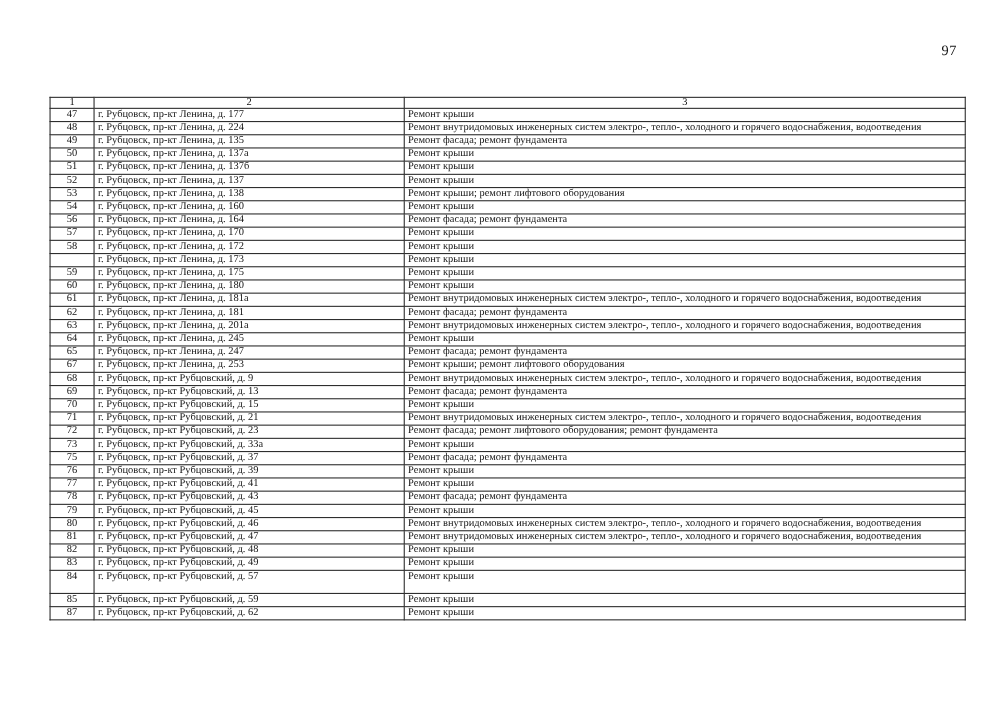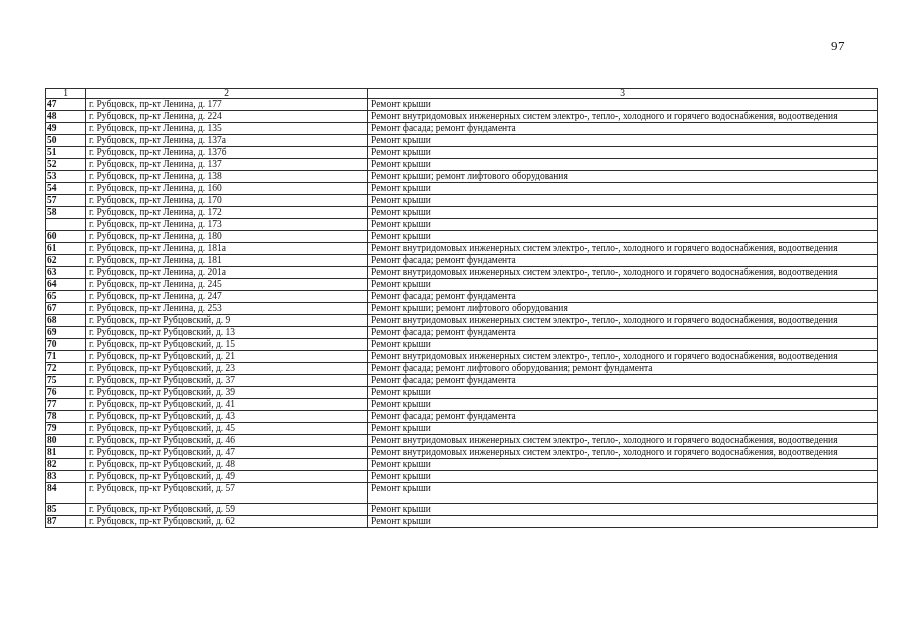--- a/index.html
+++ b/index.html
@@ -9,21 +9,21 @@
     width: 905px; height: 640px;
     background: #ffffff;
     position: relative;
     font-family: "Liberation Serif", serif;
     color: #131313;
     overflow: hidden;
   }
   .page-number {
     position: absolute;
     top: 38px;
-    left: 831px;
+    left: 856px;
     font-size: 13px;
     letter-spacing: 0.5px;
   }
   table.doc-table {
     position: absolute;
     top: 88px;
     left: 45px;
     width: 832px;
     border-collapse: collapse;
     table-layout: fixed;
@@ -39,22 +39,22 @@
     overflow: hidden;
     white-space: nowrap;
     vertical-align: middle;
   }
   .doc-table thead th {
     height: 9px;
     line-height: 9px;
     text-align: center;
   }
   .doc-table td.num {
+    text-align: center;
     padding: 0 1px;
-    font-weight: bold;
   }
   .doc-table td.addr, .doc-table td.repair {
     text-align: left;
   }
   .doc-table tr.tall td {
     height: 20px;
     vertical-align: top;
   }
 </style>
 </head>
@@ -110,32 +110,42 @@
         <td class="num">53</td>
         <td class="addr">г. Рубцовск, пр-кт Ленина, д. 138</td>
         <td class="repair">Ремонт крыши; ремонт лифтового оборудования</td>
       </tr>
       <tr>
         <td class="num">54</td>
         <td class="addr">г. Рубцовск, пр-кт Ленина, д. 160</td>
         <td class="repair">Ремонт крыши</td>
       </tr>
       <tr>
+        <td class="num">56</td>
+        <td class="addr">г. Рубцовск, пр-кт Ленина, д. 164</td>
+        <td class="repair">Ремонт фасада; ремонт фундамента</td>
+      </tr>
+      <tr>
         <td class="num">57</td>
         <td class="addr">г. Рубцовск, пр-кт Ленина, д. 170</td>
         <td class="repair">Ремонт крыши</td>
       </tr>
       <tr>
         <td class="num">58</td>
         <td class="addr">г. Рубцовск, пр-кт Ленина, д. 172</td>
         <td class="repair">Ремонт крыши</td>
       </tr>
       <tr>
         <td class="num"></td>
         <td class="addr">г. Рубцовск, пр-кт Ленина, д. 173</td>
+        <td class="repair">Ремонт крыши</td>
+      </tr>
+      <tr>
+        <td class="num">59</td>
+        <td class="addr">г. Рубцовск, пр-кт Ленина, д. 175</td>
         <td class="repair">Ремонт крыши</td>
       </tr>
       <tr>
         <td class="num">60</td>
         <td class="addr">г. Рубцовск, пр-кт Ленина, д. 180</td>
         <td class="repair">Ремонт крыши</td>
       </tr>
       <tr>
         <td class="num">61</td>
         <td class="addr">г. Рубцовск, пр-кт Ленина, д. 181а</td>
@@ -183,20 +193,25 @@
       </tr>
       <tr>
         <td class="num">71</td>
         <td class="addr">г. Рубцовск, пр-кт Рубцовский, д. 21</td>
         <td class="repair">Ремонт внутридомовых инженерных систем электро-, тепло-, холодного и горячего водоснабжения, водоотведения</td>
       </tr>
       <tr>
         <td class="num">72</td>
         <td class="addr">г. Рубцовск, пр-кт Рубцовский, д. 23</td>
         <td class="repair">Ремонт фасада; ремонт лифтового оборудования; ремонт фундамента</td>
+      </tr>
+      <tr>
+        <td class="num">73</td>
+        <td class="addr">г. Рубцовск, пр-кт Рубцовский, д. 33а</td>
+        <td class="repair">Ремонт крыши</td>
       </tr>
       <tr>
         <td class="num">75</td>
         <td class="addr">г. Рубцовск, пр-кт Рубцовский, д. 37</td>
         <td class="repair">Ремонт фасада; ремонт фундамента</td>
       </tr>
       <tr>
         <td class="num">76</td>
         <td class="addr">г. Рубцовск, пр-кт Рубцовский, д. 39</td>
         <td class="repair">Ремонт крыши</td>

